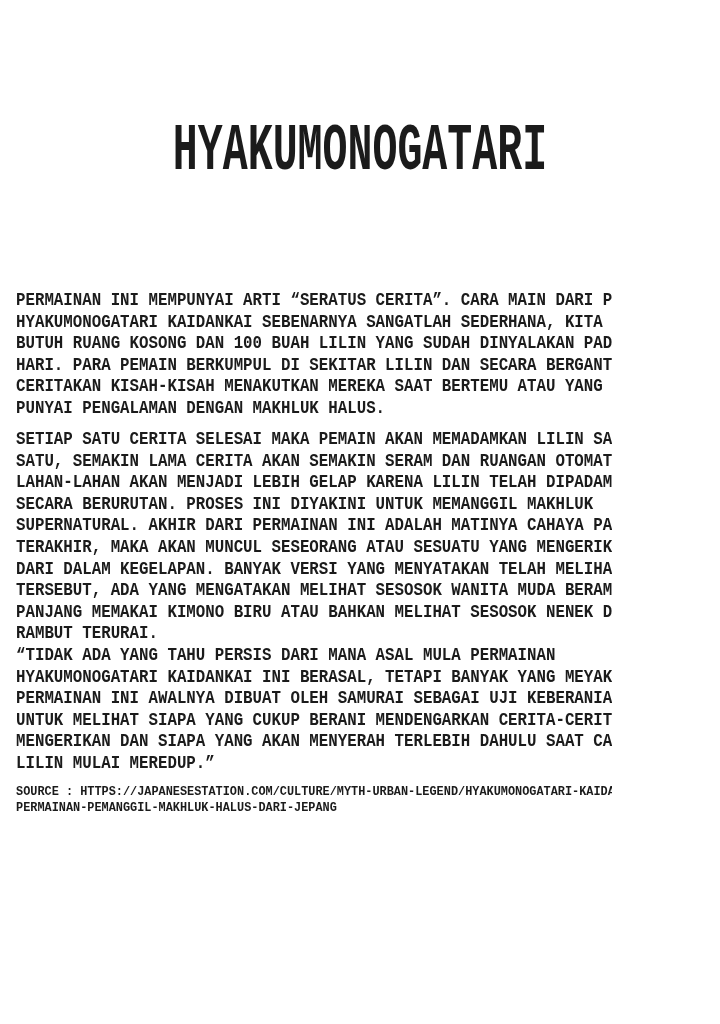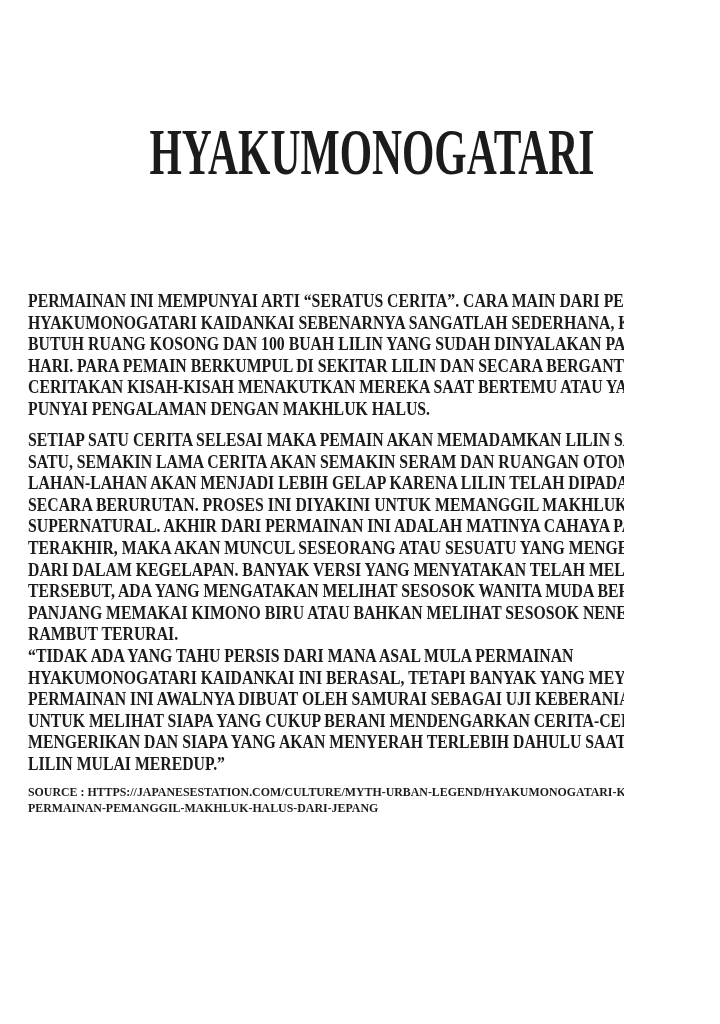--- a/index.html
+++ b/index.html
@@ -5,23 +5,22 @@
   html, body {
     margin: 0;
     padding: 0;
   }
   .page {
     position: relative;
     width: 612px;
     height: 1024px;
     background: var(--bg-color, #ffffff);
     overflow: hidden;
-    font-family: Liberation Serif, serif;
+    font-family: Liberation Mono, monospace;
     color: var(--text-color, #1b1b1b);
-    margin-left: 12px;
   }
   .title {
     position: absolute;
     top: 119px;
     left: 0;
     width: 720px;
     margin: 0;
     text-align: center;
     font-size: 66px;
     line-height: 66px;

